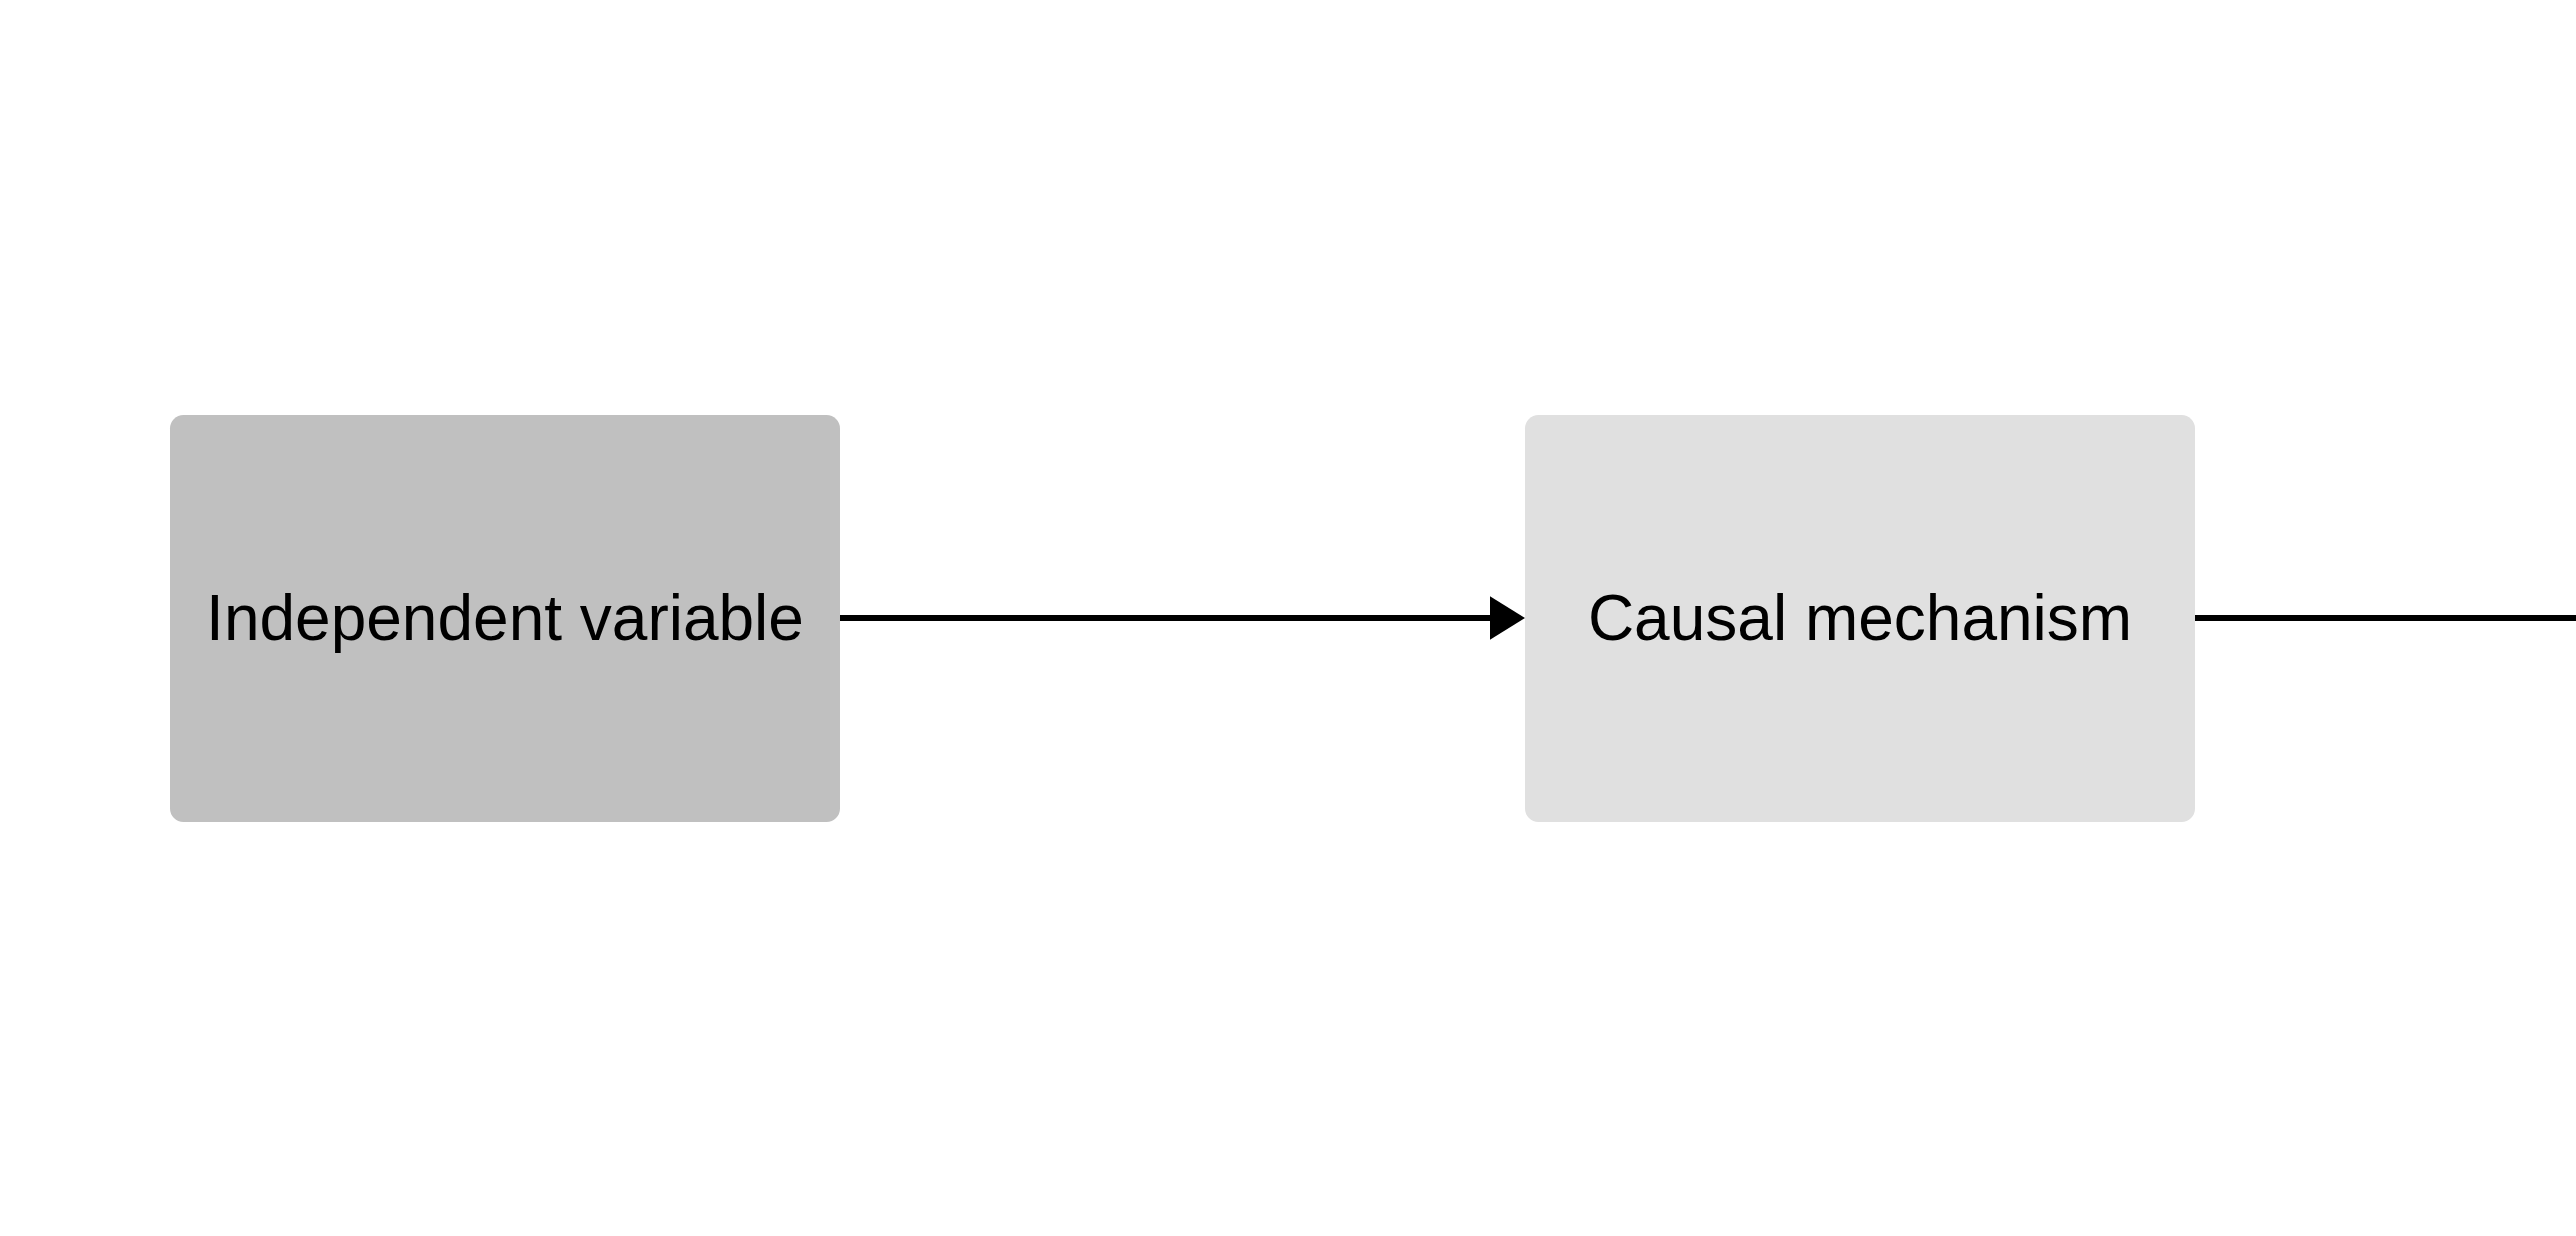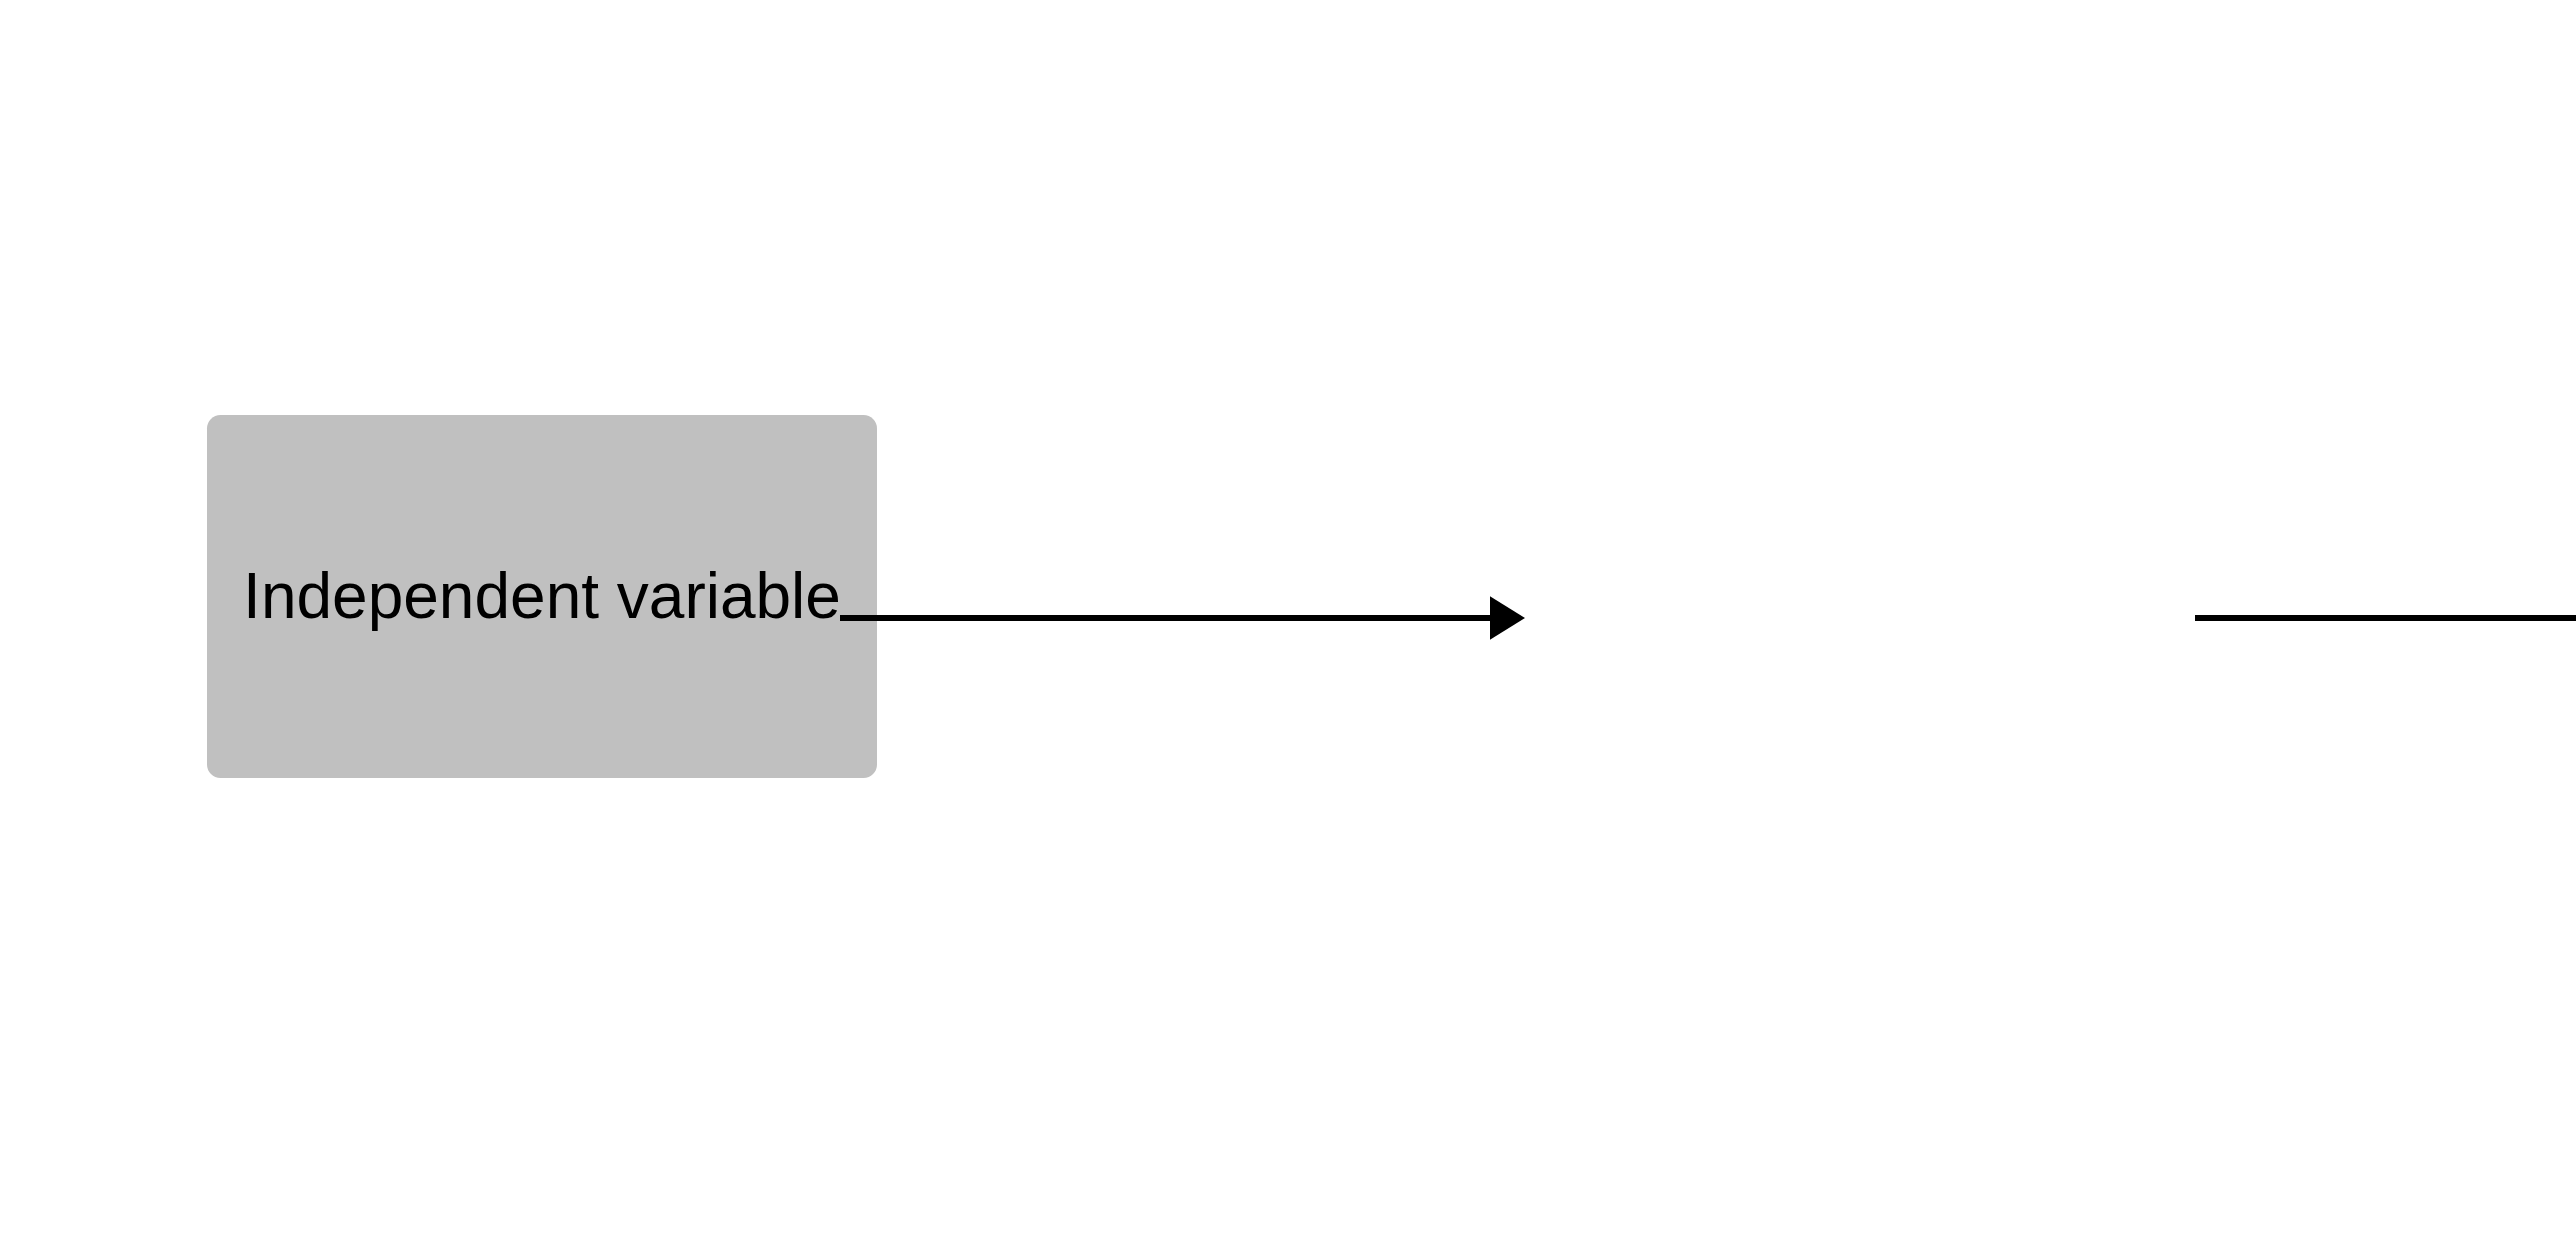--- a/index.html
+++ b/index.html
@@ -13,27 +13,26 @@
   }
   .canvas {
     position: relative;
     width: 3709px;
     height: 1236px;
   }
   .node {
     position: absolute;
     top: 415px;
     width: 670px;
-    height: 363px;
+    height: 407px;
     border-radius: 13.4px;
     display: flex;
     align-items: center;
     justify-content: center;
     box-sizing: border-box;
-    margin-left: 37px;
   }
   .node-label {
     font-size: 64px;
     line-height: 1.2;
     letter-spacing: 0px;
     white-space: nowrap;
   }
   .node-1 { left: 170px; }
   .node-2 { left: 1525px; }
   .arrow {
@@ -52,20 +51,23 @@
 
   <div class="node node-1" style="background-color: rgb(192, 192, 192);">
     <span class="node-label" style="color: rgb(0, 0, 0);">Independent variable</span>
   </div>
 
   <svg class="arrow arrow-1" viewBox="0 0 1330 100" xmlns="http://www.w3.org/2000/svg">
     <line x1="0" y1="50" x2="1268" y2="50" stroke-width="12" stroke="#000000"></line>
     <polygon points="1262,8 1262,92 1330,50" fill="#000000"></polygon>
   </svg>
 
+  <div class="node node-2" style="background-color: rgb(224, 224, 224);">
+    <span class="node-label" style="color: rgb(0, 0, 0);">Causal mechanism</span>
+  </div>
 
   <svg class="arrow arrow-2" viewBox="0 0 1310 100" xmlns="http://www.w3.org/2000/svg">
     <line x1="0" y1="50" x2="1248" y2="50" stroke-width="12" stroke="#000000"></line>
     <polygon points="1242,8 1242,92 1310,50" fill="#000000"></polygon>
   </svg>
 
 </div>
 
 
 </body></html>

